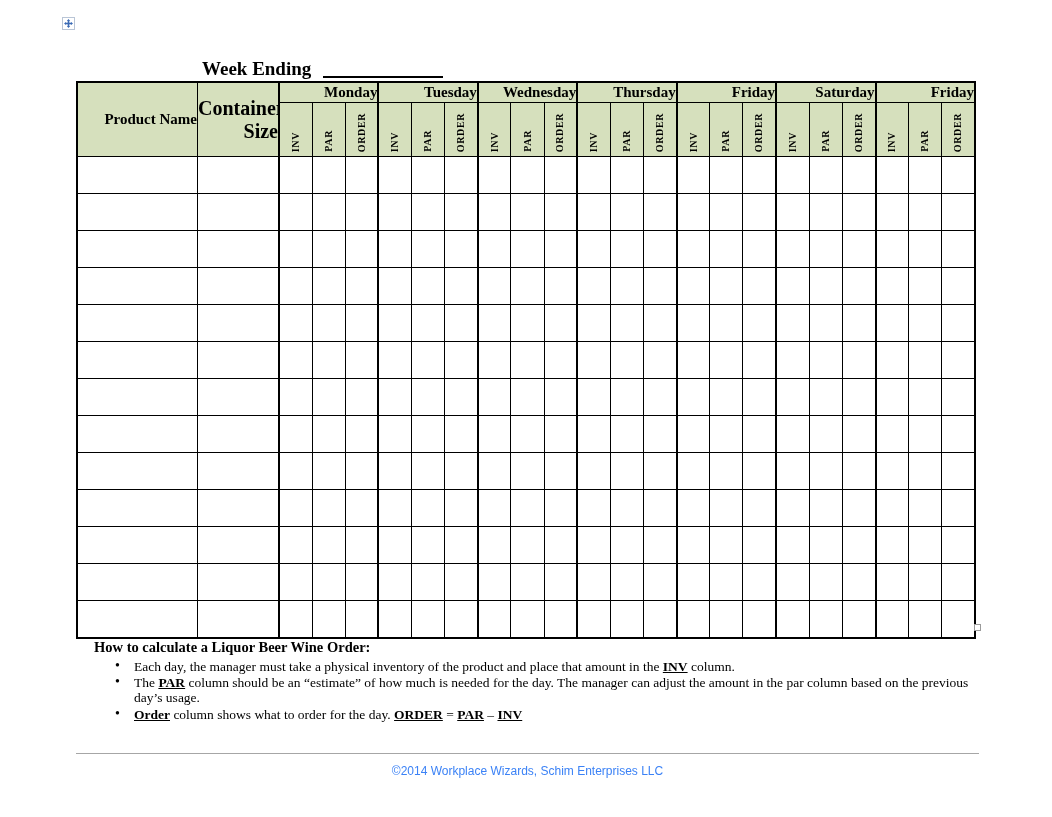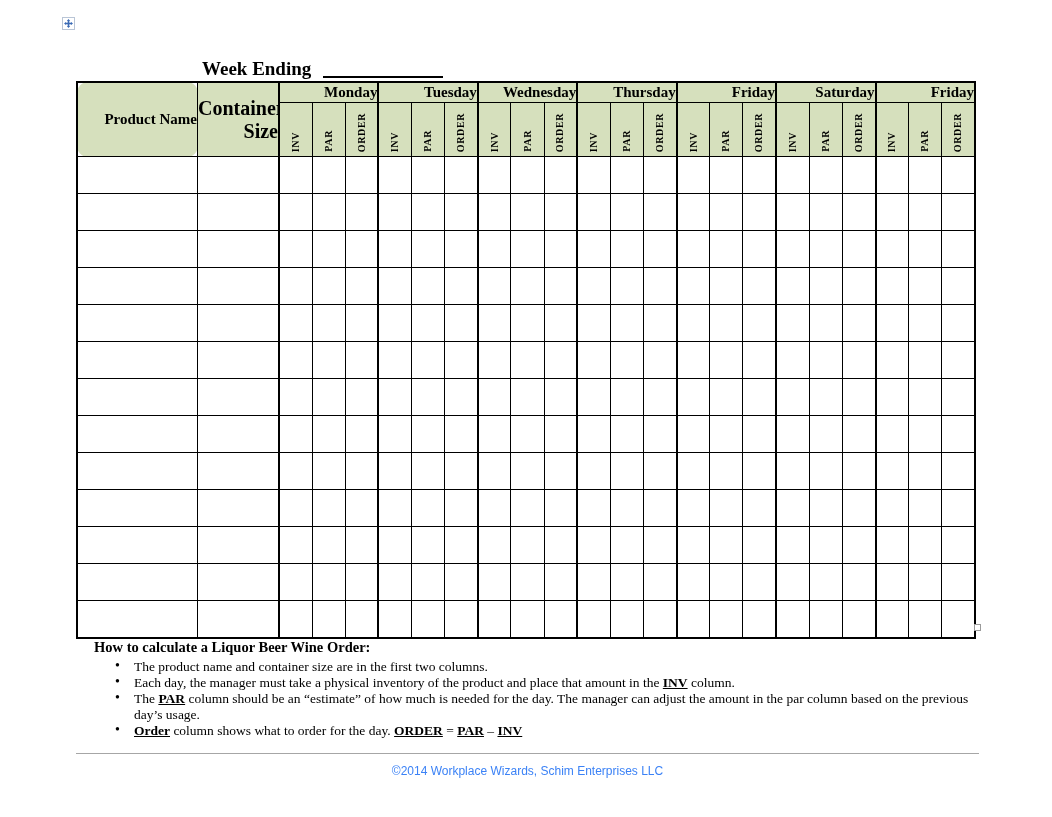--- a/index.html
+++ b/index.html
@@ -118,21 +118,21 @@
     transform: rotate(180deg);
     font-size: 10px;
     font-weight: bold;
     letter-spacing: 0.6px;
     line-height: 1;
     margin: 0 auto 4px auto;
     white-space: nowrap;
   }
   
   .grp-left { border-left: 2.5px solid #000 !important; }
-  .tbl-outer-l { border-left: 2.5px solid #000 !important; border-radius: 11px; }
+  .tbl-outer-l { border-left: 2.5px solid #000 !important; }
   .tbl-outer-r { border-right: 2.5px solid #000 !important; }
   .tbl-outer-t { border-top: 2.5px solid #000 !important; }
   .tbl-outer-b { border-bottom: 2.5px solid #000 !important; }
   .body-row td { height: 36px; }
 
   
   .resize-handle {
     position: absolute;
     left: 974px;
     top: 624px;
@@ -628,21 +628,20 @@
         <td class="tbl-outer-r tbl-outer-b"></td>
       </tr>
     </tbody>
 </table>
 
 <div class="resize-handle"></div>
 
 <div class="instructions">
   <div class="instr-title">How to calculate a Liquor Beer Wine Order:</div>
   <ul class="instr-list" id="instr-list">
-      <li><span>The product name and container size are in the first two columns.</span></li>
       <li><span>Each day, the manager must take a physical inventory of the product and place that amount in the </span><span class="bu">INV</span><span> column.</span></li>
       <li><span>The </span><span class="bu">PAR</span><span> column should be an “estimate” of how much is needed for the day. The manager can adjust the amount in the par column based on the previous day’s usage.</span></li>
       <li><span class="bu">Order</span><span> column shows what to order for the day. </span><span class="bu">ORDER</span><span> = </span><span class="bu">PAR</span><span> – </span><span class="bu">INV</span></li>
     </ul>
 </div>
 
 <div class="footer-rule"></div>
 <div class="footer-text">©2014 Workplace Wizards, Schim Enterprises LLC</div>
 
 </body></html>

